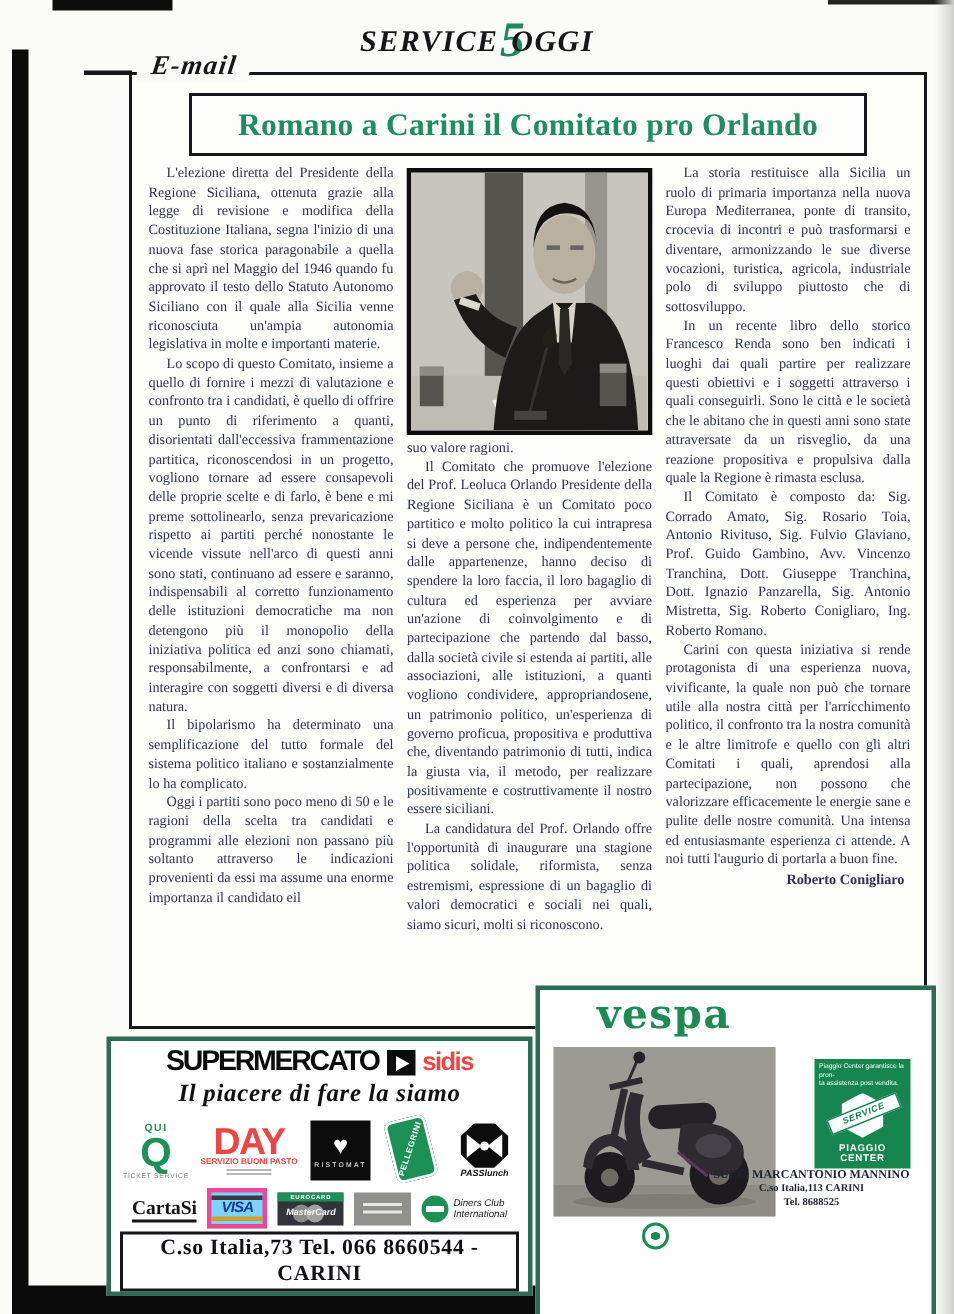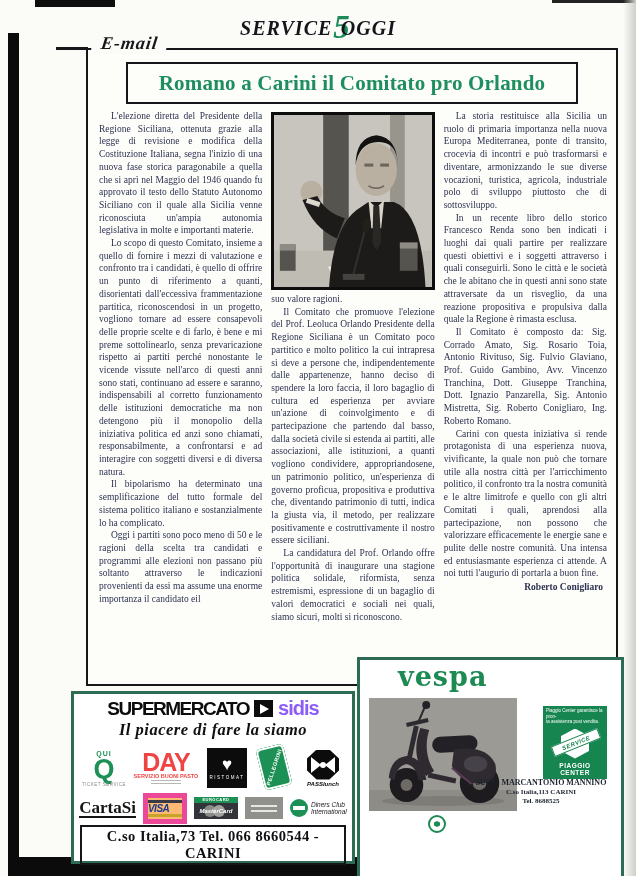--- a/index.html
+++ b/index.html
@@ -36,21 +36,21 @@
   .photo-frame svg{display:block;width:100%;height:100%;}
   
   .ad-sidis{position:absolute;left:71px;top:691px;width:278px;height:167px;border:3px solid #2e6b55;
         background:#fff;display:flex;flex-direction:column;align-items:center;
         font-family:"Liberation Sans",sans-serif;}
   .sidis-title-row{display:flex;align-items:center;gap:5px;margin-top:3px;height:26px;}
   .sidis-title{font-weight:900;font-size:19px;letter-spacing:-1.5px;color:#0c0c0c;}
   .sidis-mark{width:19px;height:17px;background:#0c0c0c;position:relative;display:inline-block;}
   .sidis-mark::after{content:"";position:absolute;left:6px;top:4px;border-left:9px solid #fff;
         border-top:5px solid transparent;border-bottom:5px solid transparent;}
-  .sidis-brand{font-weight:900;font-size:20px;letter-spacing:-1px;color:#8b5cf6;}
+  .sidis-brand{font-weight:900;font-size:17px;letter-spacing:-1px;color:#ef4444;}
   .sidis-tagline{font-family:"Liberation Serif",serif;font-style:italic;font-weight:700;font-size:16.5px;
         color:#101010;margin-top:0px;letter-spacing:.5px;}
   .logo-row{display:flex;align-items:center;justify-content:center;gap:9px;margin-top:4px;height:56px;}
   .logo-qui{display:flex;flex-direction:column;align-items:center;width:42px;color:#1d9155;}
   .qui-top{font-weight:800;font-size:7px;letter-spacing:1px;}
   .qui-q{font-weight:900;font-size:27px;line-height:25px;}
   .qui-cap{font-size:4.5px;color:#8a8a84;letter-spacing:.5px;white-space:nowrap;}
   .logo-day{display:flex;flex-direction:column;align-items:center;width:64px;color:#ef4444;}
   .day-name{font-weight:900;font-size:25px;line-height:21px;letter-spacing:-1px;}
   .day-cap{font-weight:700;font-size:5.5px;white-space:nowrap;}
@@ -65,24 +65,24 @@
         transform:rotate(-14deg);box-shadow:inset 0 0 0 2px #fff,inset 0 0 0 3px #1d9155;
         display:flex;align-items:center;justify-content:center;}
   .pell-name{color:#fff;font-weight:700;font-size:5.5px;letter-spacing:.5px;transform:rotate(-58deg);
         white-space:nowrap;}
   .logo-pass{display:flex;flex-direction:column;align-items:center;width:40px;}
   .pass-oct{width:32px;height:30px;background:#0c0c0c;
         clip-path:polygon(30% 0,70% 0,100% 30%,100% 70%,70% 100%,30% 100%,0 70%,0 30%);
         display:flex;align-items:center;justify-content:center;}
   .pass-name{font-style:italic;font-weight:700;font-size:6px;color:#0c0c0c;margin-top:1px;}
   .pay-row{display:flex;align-items:center;justify-content:center;gap:7px;height:30px;margin-top:1px;}
-  .pay-cartasi{font-family:"Liberation Serif",serif;font-weight:700;font-size:17px;color:#141414;
+  .pay-cartasi{font-family:"Liberation Serif",serif;font-weight:700;font-size:13px;color:#141414;
         border-bottom:2px solid #141414;line-height:17px;}
-  .pay-visa{width:34px;height:21px;border:5px solid #ec4899;display:flex;
-        justify-content:center;flex-direction:column;background:#fdba74;}
+  .pay-visa{width:34px;height:21px;border:3px solid #ec4899;display:flex;align-items:center;
+        justify-content:center;flex-direction:column;background:#7dd3fc;}
   .visa-word{font-style:italic;font-weight:900;font-size:10px;color:#1a3a8c;letter-spacing:-.5px;}
   .pay-visa::before{content:"";width:100%;height:3px;background:#3a3a44;}
   .pay-visa::after{content:"";width:100%;height:3px;background:#c9a227;}
   .pay-ec{width:44px;height:22px;background:#33333a;position:relative;overflow:hidden;}
   .ec-band{position:absolute;left:0;top:0;width:100%;height:6px;background:#1d9155;color:#fff;
         font-size:4px;font-weight:700;text-align:center;line-height:6px;letter-spacing:.5px;}
   .ec-c1,.ec-c2{position:absolute;top:8px;width:12px;height:12px;border-radius:50%;}
   .ec-c1{left:10px;background:#8a8a88;}
   .ec-c2{left:19px;background:#b5b5b0;opacity:.85;}
   .ec-word{position:absolute;left:0;top:11px;width:100%;text-align:center;color:#fff;

